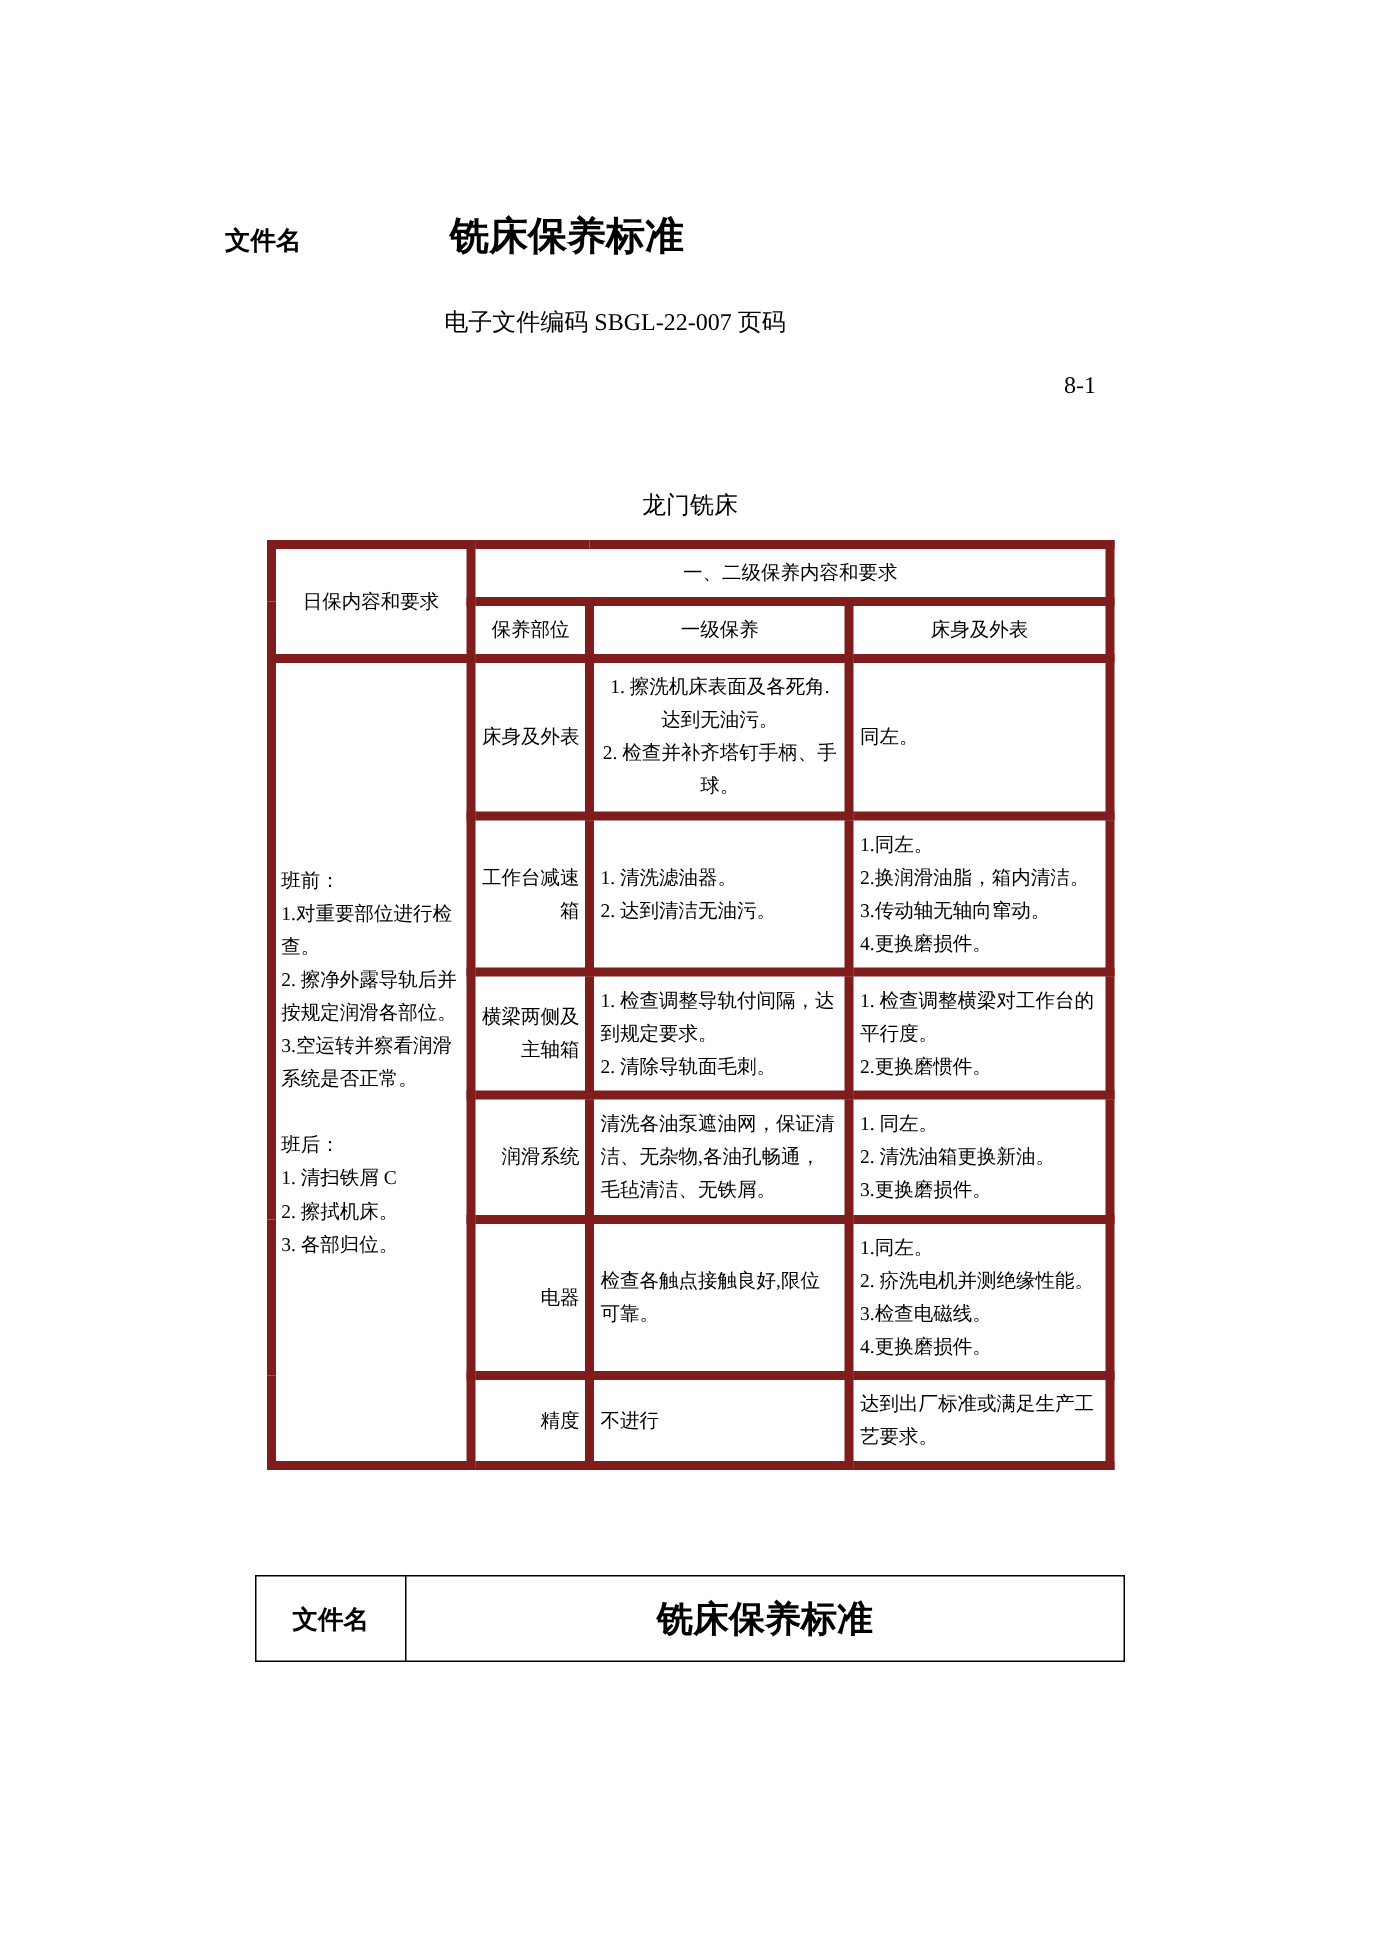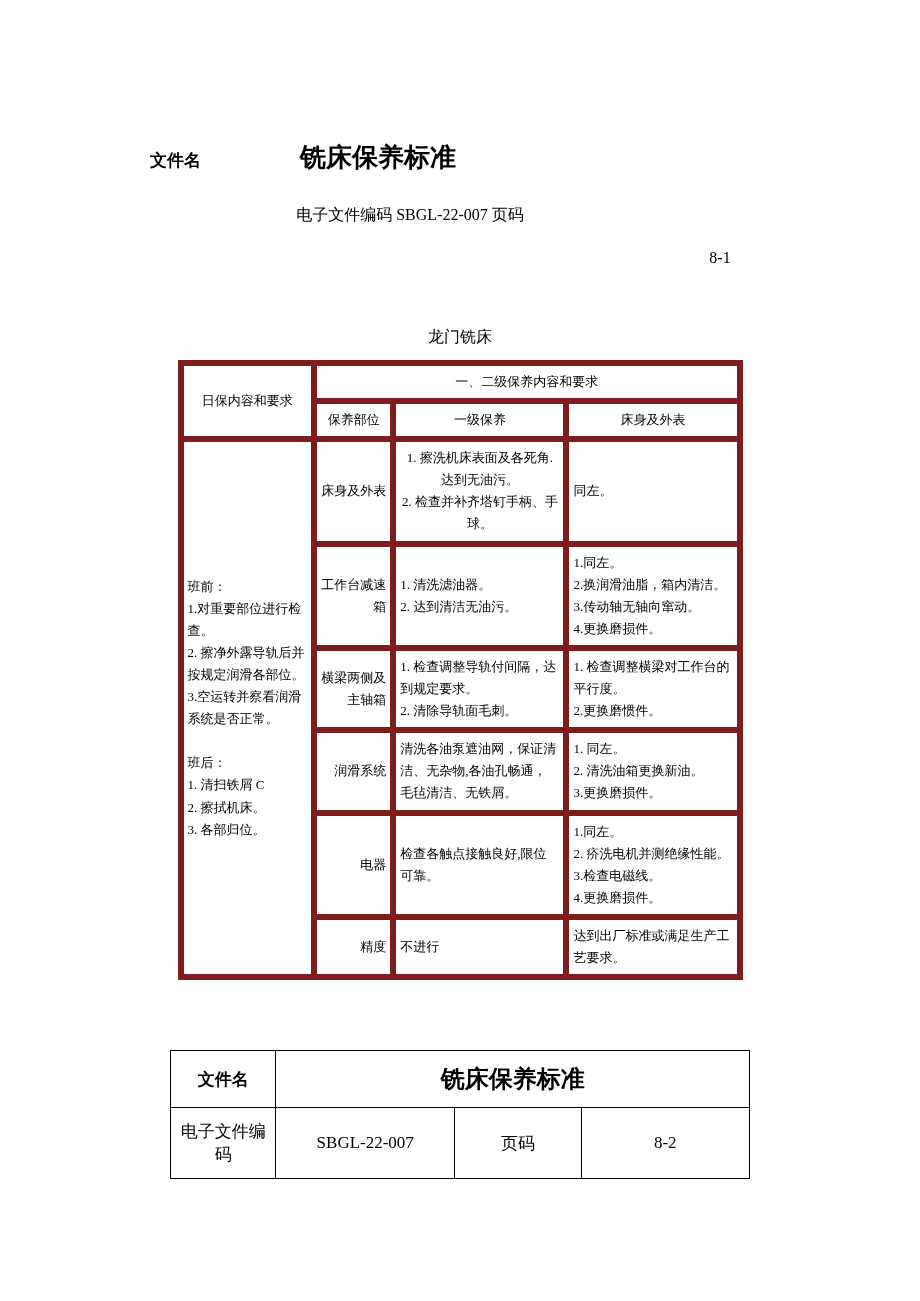--- a/index.html
+++ b/index.html
@@ -182,20 +182,14 @@
   </tr>
 </tbody>
   </table>
 
 <table class="footer">
   <tbody>
       <tr>
     <td class="footer-label" style="width:100px;">文件名</td>
     <td colspan="3" class="footer-title">铣床保养标准</td>
   </tr>
-  <tr>
-    <td>电子文件编码</td>
-    <td style="width:170px;">SBGL-22-007</td>
-    <td style="width:120px;">页码</td>
-    <td style="width:160px;">8-2</td>
-  </tr>
 </tbody>
   </table>
 
 </body></html>

